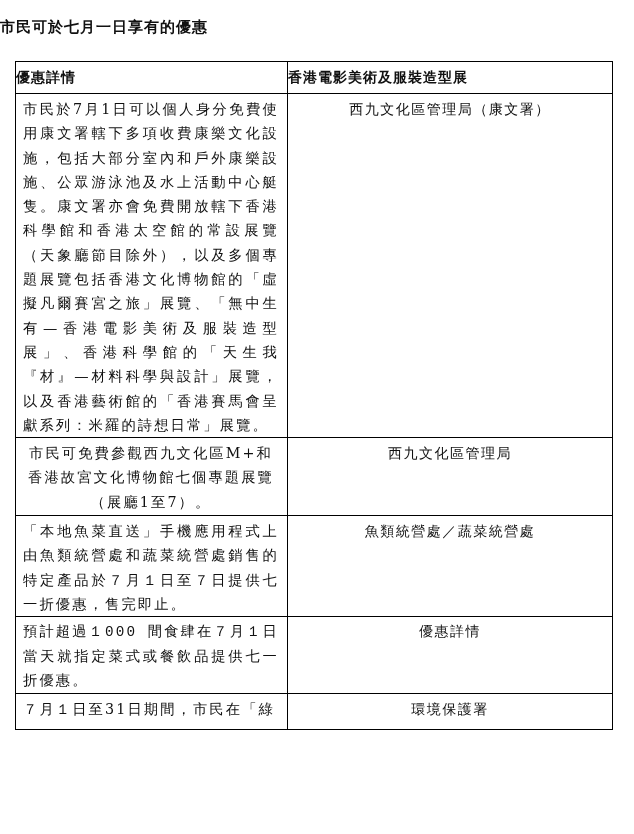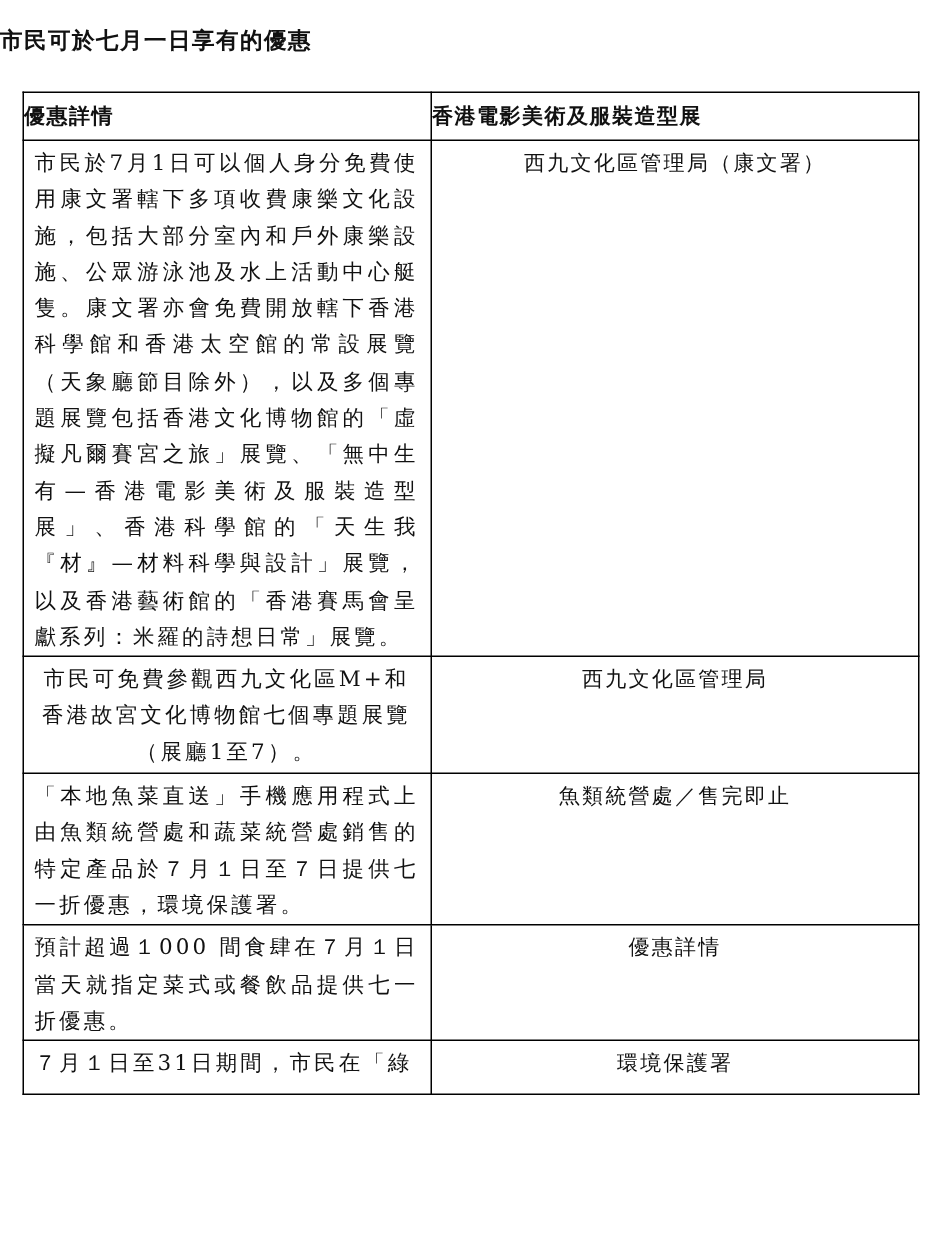--- a/index.html
+++ b/index.html
@@ -14,21 +14,21 @@
   th { height:31px; font-size:14px; font-weight:bold; text-align:left; vertical-align:middle !important;
        letter-spacing:1px; padding:0; }
   td.detail { font-size:14.3px; line-height:24.3px; padding:3px 8px 0 7px; letter-spacing:2.1px;
               text-align:justify; word-break:break-all; }
   td.dept { font-size:14px; line-height:24px; padding:3px 4px 0 4px; text-align:center; letter-spacing:1.5px; }
   td.dept .line { display:block; }
   td.dept.multi .line { line-height:34px; }
   tr.r1 td { height:313px; }
   tr.r2 td { height:74px;text-align:center; }
   tr.r3 td { height:97px; }
-  tr.r4 td { height:73px; }
+  tr.r4 td { height:73px;font-family:Liberation Mono, monospace; }
   tr.r5 td { height:124px; }
   tr.r6 td { height:32px; }
 </style>
 </head>
 <body>
 
 <div class="title">市民可於七月一日享有的優惠</div>
 
 <table class="offers">
   <colgroup>
@@ -48,23 +48,23 @@
         <span class="line">西九文化區管理局（康文署）</span>
       </td>
     </tr>
     <tr class="r2">
       <td class="detail">市民可免費參觀西九文化區M+和香港故宮文化博物館七個專題展覽（展廳1至7）。</td>
       <td class="dept">
         <span class="line">西九文化區管理局</span>
       </td>
     </tr>
     <tr class="r3">
-      <td class="detail">「本地魚菜直送」手機應用程式上由魚類統營處和蔬菜統營處銷售的特定產品於７月１日至７日提供七一折優惠，環境保護署。</td>
+      <td class="detail">「本地魚菜直送」手機應用程式上由魚類統營處和蔬菜統營處銷售的特定產品於７月１日至７日提供七一折優惠，售完即止。</td>
       <td class="dept">
-        <span class="line">魚類統營處／售完即止</span>
+        <span class="line">魚類統營處／蔬菜統營處</span>
       </td>
     </tr>
     <tr class="r4">
       <td class="detail">預計超過１000 間食肆在７月１日當天就指定菜式或餐飲品提供七一折優惠。</td>
       <td class="dept">
         <span class="line">優惠詳情</span>
       </td>
     </tr>
     <tr class="r6">
       <td class="detail">７月１日至31日期間，市民在「綠</td>

